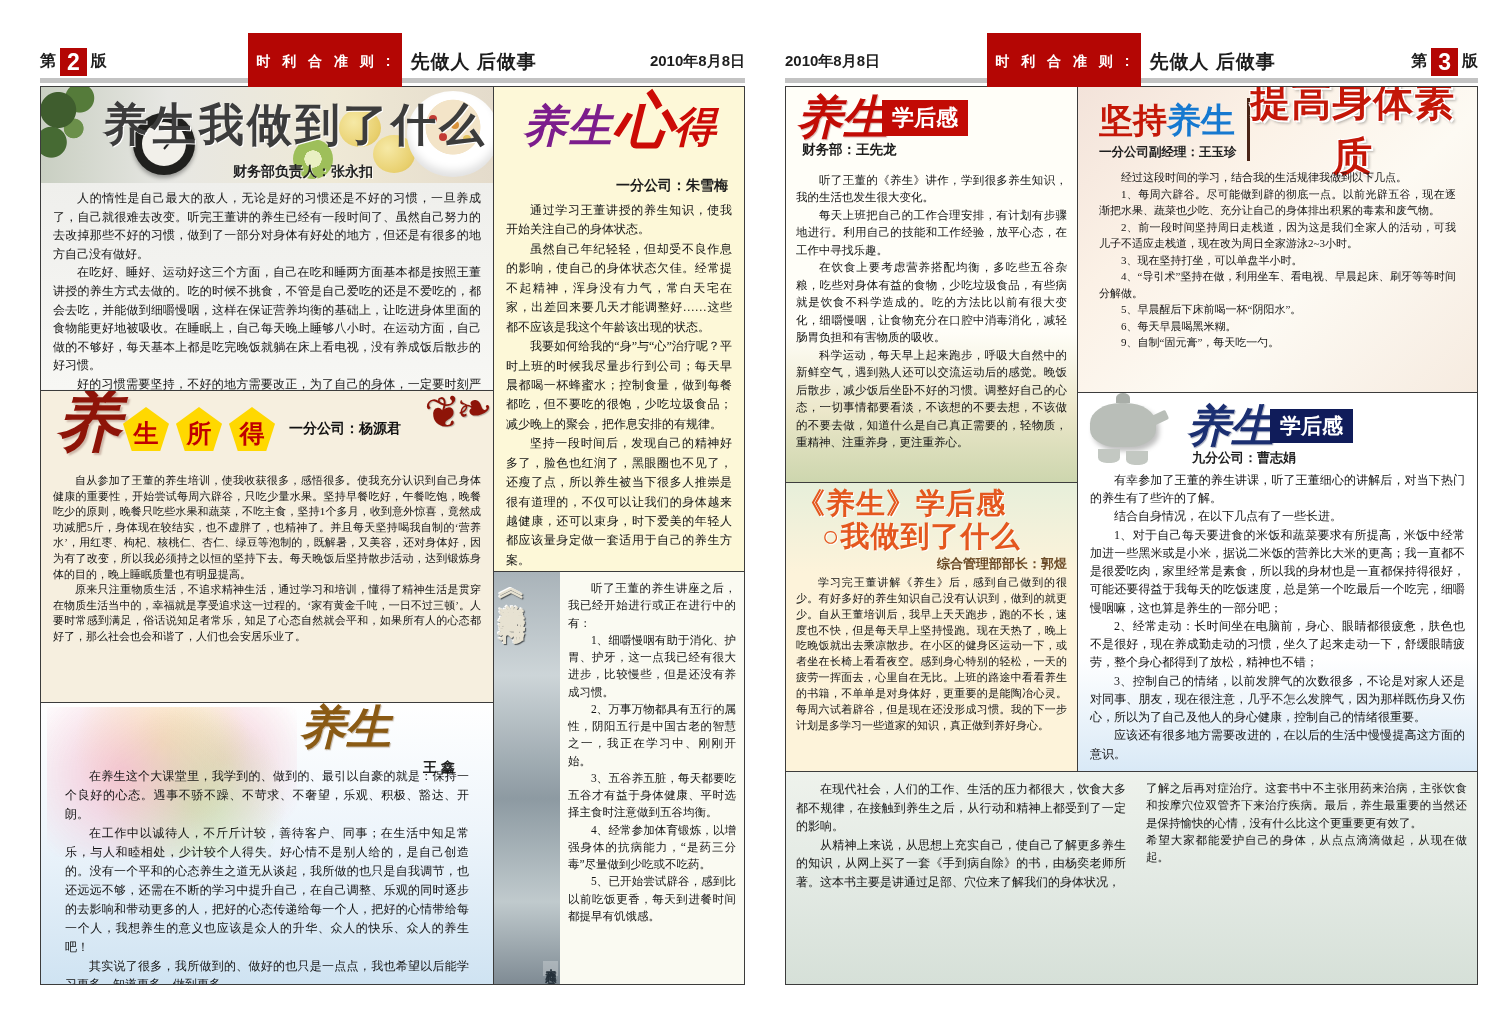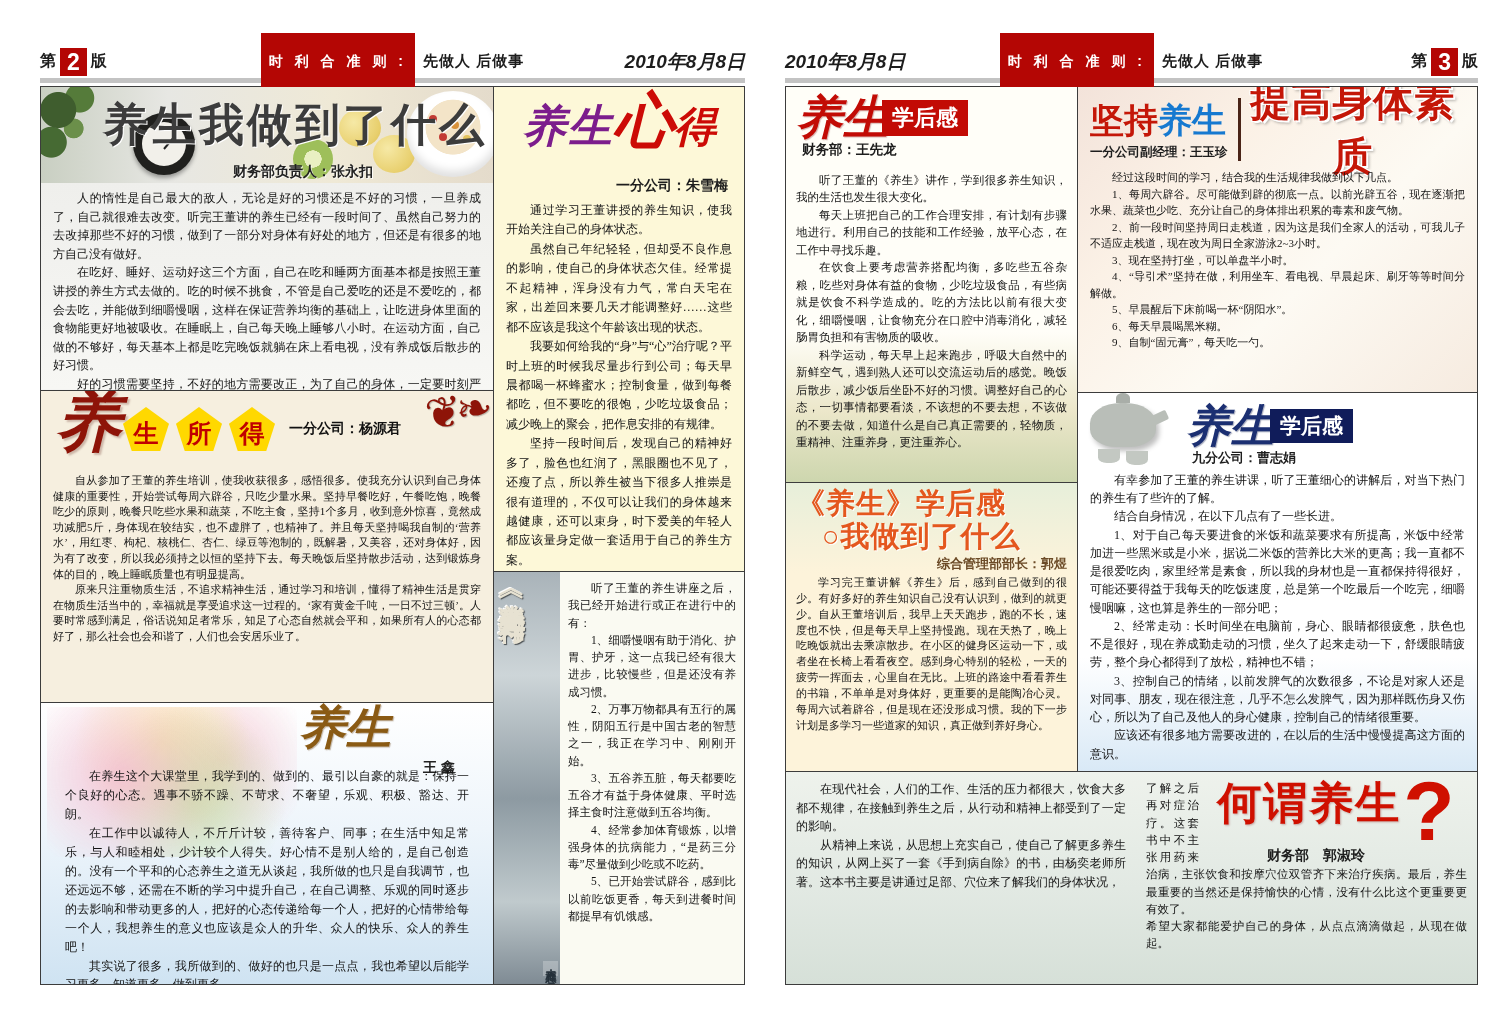--- a/index.html
+++ b/index.html
@@ -13,22 +13,22 @@
 
   
   .phead { height:33px; display:flex; align-items:center; font-family:"Liberation Sans","DejaVu Sans",sans-serif; }
   .phead .zone { display:flex; align-items:center; }
   .zone-side { width:170px; font-weight:bold; font-size:16px; }
   .zone-mid  { flex:1; justify-content:center; gap:8px; }
   .numbox { display:inline-block; background:#b40604; color:#fff; font-weight:bold;
     font-size:23px; line-height:28px; padding:0 7px; margin:0 4px; }
   .motto-label { background:#b40604; color:#fff; font-weight:bold; font-size:14px;
     letter-spacing:4px; padding:20px 8px; }
-  .motto-text { font-weight:bold; font-size:15px; letter-spacing:1px; }
-  .pdate { font-weight:bold; font-size:19px;font-style:italic; }
+  .motto-text { font-weight:bold; font-size:19px; letter-spacing:1px; }
+  .pdate { font-weight:bold; font-size:15px; }
   .rule { height:5px; background:#c3c3c3; margin-bottom:3px; }
 
   
   .pcontent { border:1px solid #3c3c3c; height:899px; display:flex; overflow:hidden; background:#fff; }
   .colL-l { width:453px; border-right:1px solid #3c3c3c; display:flex; flex-direction:column; }
   .colR-l { flex:1; display:flex; flex-direction:column; }
   article { overflow:hidden; position:relative; }
 
   p.para { font-size:12px; line-height:1.58; text-align:justify; text-indent:2em; color:#141414; }
   .byline { font-weight:bold; font-family:"Liberation Sans","DejaVu Sans",sans-serif; }
@@ -137,21 +137,21 @@
   
   .c2 { flex:1; background:#fdf3da; padding:0 10px; }
   .c2-head { padding-top:4px; background:linear-gradient(180deg,#e7efda,#fdf3da); margin:0 -10px; padding-left:10px; padding-right:10px; }
   .c2-t { color:#e4571e; font-weight:bold; font-size:29px; line-height:1.15; letter-spacing:1px;
     font-family:"Liberation Sans","DejaVu Sans",sans-serif; text-shadow:1px 1px 0 #fff; }
   .c2-t2 { padding-left:26px; }
   .c2-byline { text-align:right; font-size:13px; color:#6b4a26; margin:1px 0 2px; }
   .c2 p.para { font-size:11px; line-height:1.45; }
 
   
-  .d1 { height:306px; border-bottom:1px solid #3c3c3c; padding:6px 12px 0;
+  .d1 { height:306px; border-bottom:1px solid #3c3c3c; padding:6px 21px 0;
     background:linear-gradient(135deg,#f3e3da 0%,#fbf1e6 30%,#fdfaf3 60%,#f6ebe0 100%); }
   .d1-head { display:flex; align-items:center; height:72px; }
   .d1-left { padding-right:10px; border-right:3px solid #4a2417; }
   .d1-k1 { font-size:34px; font-weight:900; color:#c41708; font-family:"Liberation Sans","DejaVu Sans",sans-serif; }
   .d1-k2 { font-size:34px; font-weight:900; color:#1679d0; font-family:"Liberation Sans","DejaVu Sans",sans-serif; }
   .d1-byline { font-size:12.5px; margin-top:0; }
   .d1-big { flex:1; text-align:center; font-size:40px; font-weight:900; color:#c41708; letter-spacing:1px;
     font-family:"Liberation Sans","DejaVu Sans",sans-serif;
     text-shadow:2px 2px 0 #ffffff,-1px -1px 0 #ffffff,1px -1px 0 #ffffff,-1px 1px 0 #ffffff,3px 3px 3px rgba(0,0,0,.3); }
   .d1-body { margin-top:4px; }
@@ -395,27 +395,20 @@
         </div>
       </div>
 
       <div class="r-bottom">
         <div class="e-left">
 
         <p class="para">在现代社会，人们的工作、生活的压力都很大，饮食大多都不规律，在接触到养生之后，从行动和精神上都受到了一定的影响。</p>
             <p class="para">从精神上来说，从思想上充实自己，使自己了解更多养生的知识，从网上买了一套《手到病自除》的书，由杨奕老师所著。这本书主要是讲通过足部、穴位来了解我们的身体状况，</p>
           </div>
         <div class="e-right">
-          <div class="e-title">
-            <div class="e-title-row">
-              <span class="e-tt">何谓养生</span>
-              <span class="e-q">?</span>
-            </div>
-            <div class="e-byline byline">财务部　郭淑玲</div>
-          </div>
           <div>
 
           <p class="para no-indent">了解之后再对症治疗。这套书中不主张用药来治病，主张饮食和按摩穴位双管齐下来治疗疾病。最后，养生最重要的当然还是保持愉快的心情，没有什么比这个更重要更有效了。</p>
               <p class="para no-indent">希望大家都能爱护自己的身体，从点点滴滴做起，从现在做起。</p>
             </div>
         </div>
       </div>
     </div>
   </section>
 </div>

